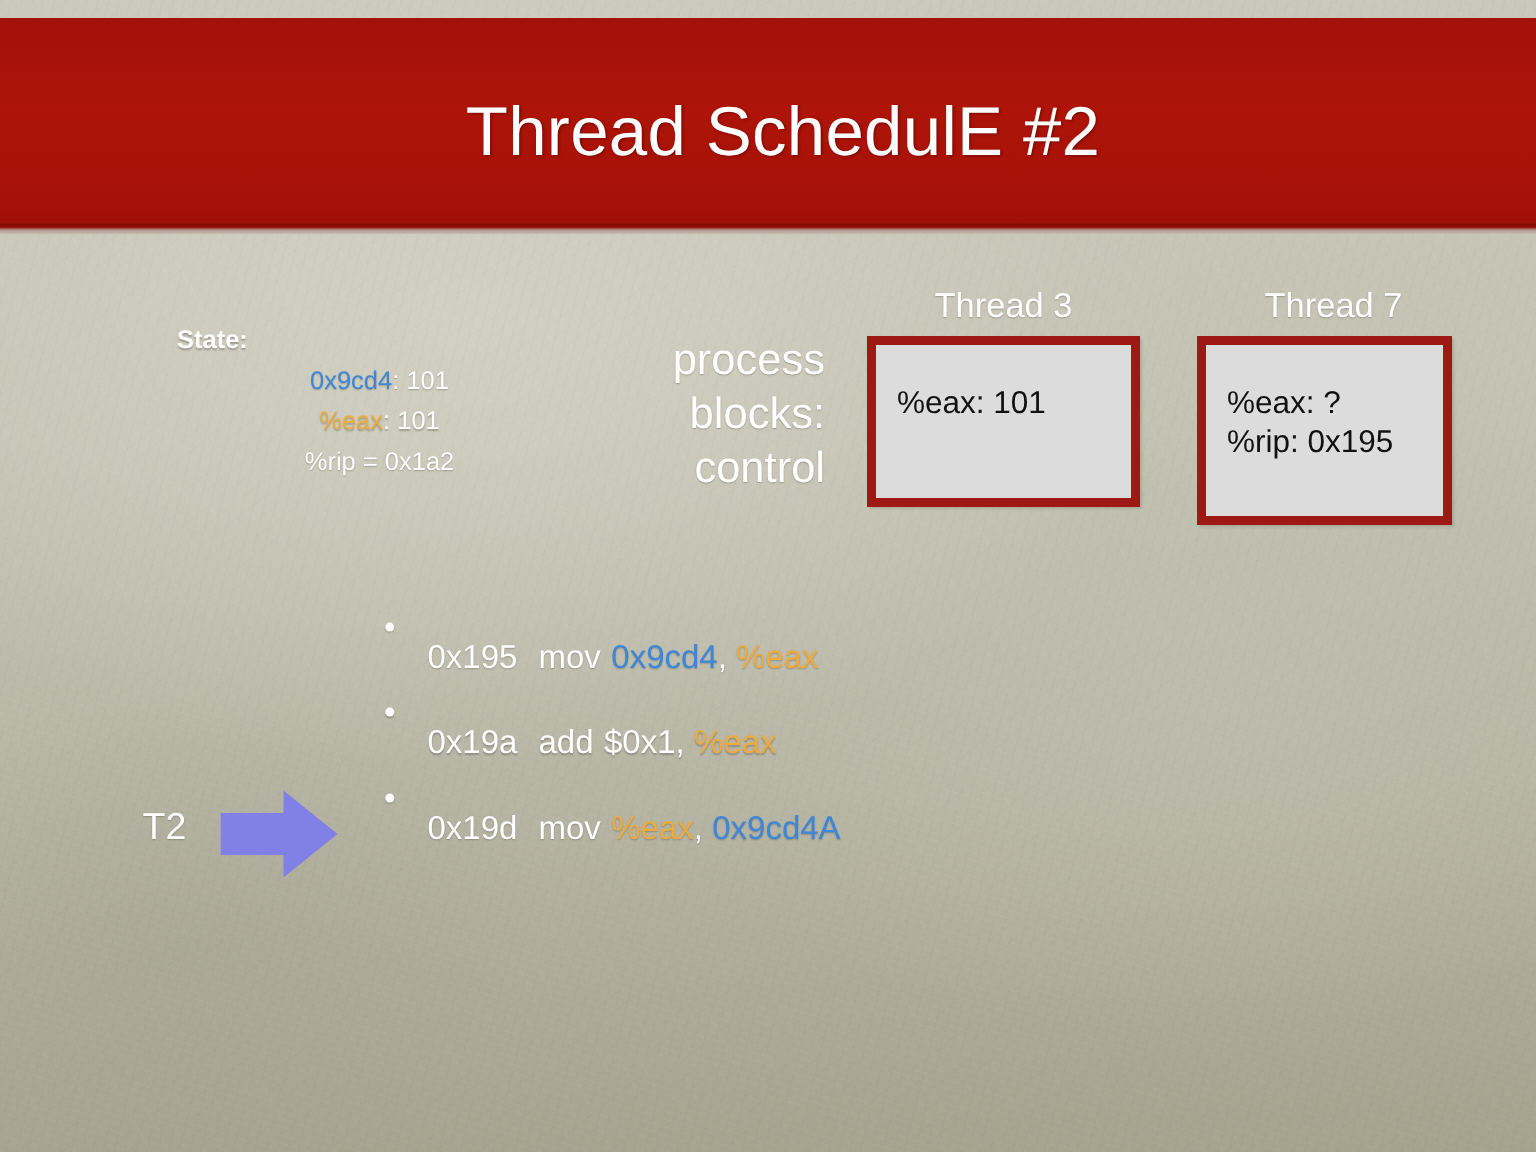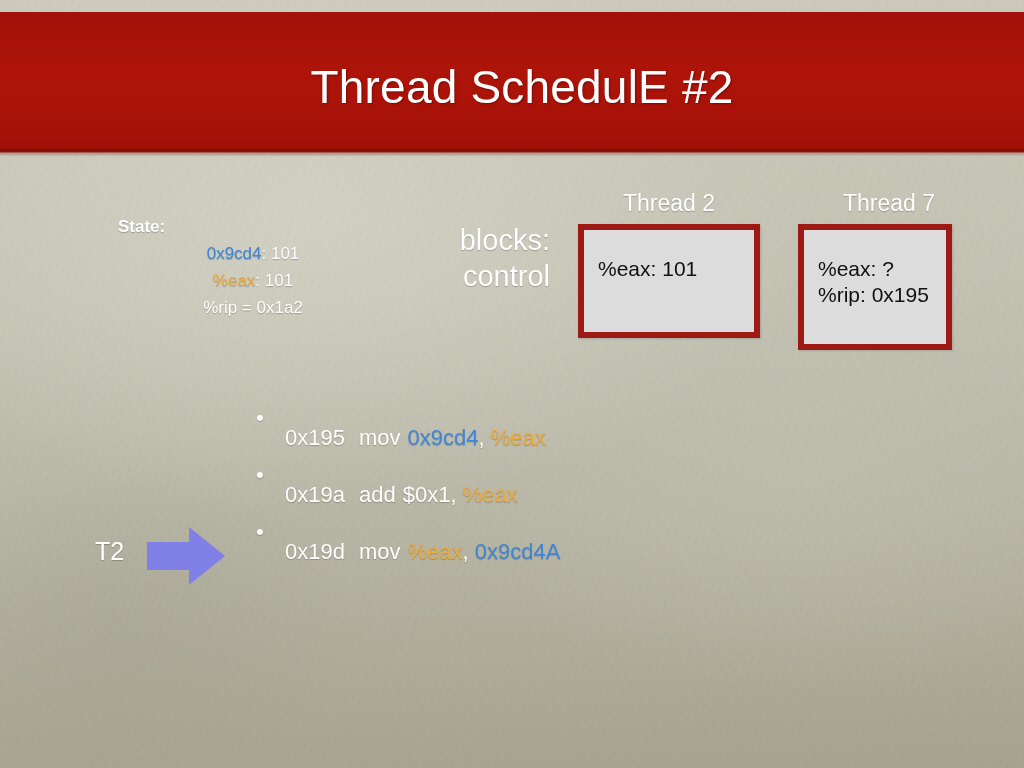--- a/index.html
+++ b/index.html
@@ -133,21 +133,21 @@
     padding: 26px 0 0 14px;
     color: #111111;
     font-size: 21px;
     line-height: 26px;
   }
   .pcb-box-inner span { display: block; white-space: nowrap; }
 
   #thread1-col { left: 578px; top: 190px; width: 182px; }
   #thread1-box { width: 182px; height: 114px; }
   #thread2-col { left: 798px; top: 190px; width: 182px; }
-  #thread2-box { width: 154px; height: 126px; }
+  #thread2-box { width: 170px; height: 126px; }
 
   
   #instructions {
     position: absolute;
     left: 250px;
     top: 404px;
     width: 520px;
   }
   .instr-row {
     position: relative;
@@ -213,26 +213,27 @@
   </div>
 
   <div id="state-block">
     <span class="state-heading">State:</span>
     <span class="state-line"><span class="tok-blue">0x9cd4</span><span class="tok-white">: 101</span></span>
     <span class="state-line"><span class="tok-orange">%eax</span><span class="tok-white">: 101</span></span>
     <span class="state-line"><span class="tok-white">%rip = 0x1a2</span></span>
   </div>
 
   <div id="pcb-label">
+    <span>process</span>
     <span>blocks:</span>
     <span>control</span>
   </div>
 
   <div class="thread-col" id="thread1-col">
-    <div class="thread-caption">Thread 2</div>
+    <div class="thread-caption">Thread 3</div>
     <div class="pcb-box" id="thread1-box">
       <div class="pcb-box-inner">
         <span>%eax: 101</span>
       </div>
     </div>
   </div>
 
   <div class="thread-col" id="thread2-col">
     <div class="thread-caption">Thread 7</div>
     <div class="pcb-box" id="thread2-box">

